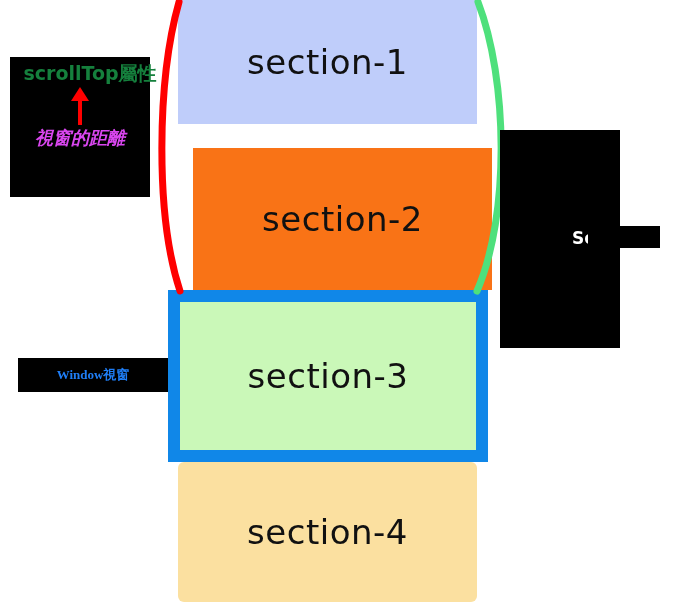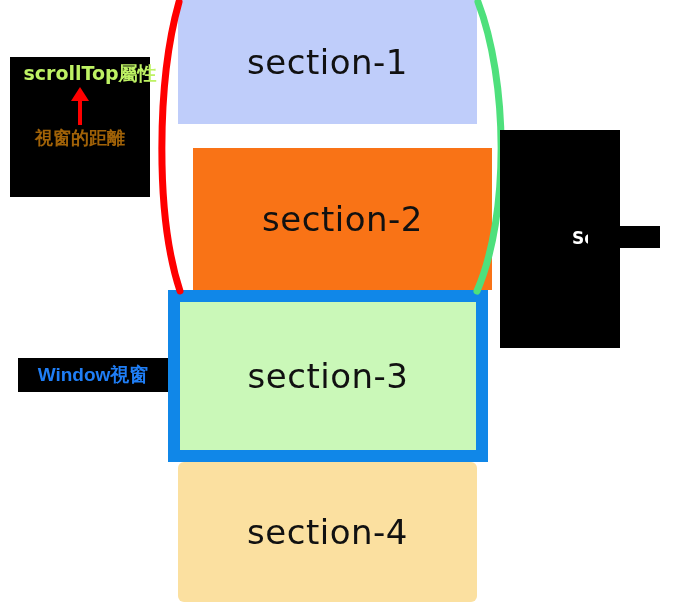--- a/index.html
+++ b/index.html
@@ -129,23 +129,23 @@
     width: 150px;
     height: 34px;
     background: #000000;
     display: flex;
     align-items: center;
     justify-content: center;
   }
   #window-label-text {
     color: #1f7ef6;
     font-weight: bold;
-    font-size: 19px;
+    font-size: 13px;
     white-space: nowrap;
-    font-family: Liberation Sans, sans-serif;
+    font-family: Liberation Serif, serif;
   }
 
   
   #right-box {
     position: absolute;
     left: 500px;
     top: 130px;
     width: 120px;
     height: 218px;
     background: #000000;
@@ -193,31 +193,31 @@
   <div class="section" id="section-4" style="background: rgb(251, 224, 160);">
     <span>section-4</span>
   </div>
 
   <svg id="arcs" viewBox="0 0 700 602">
     <path id="arc-left" d="M 179 2 C 157 80, 155 215, 180 291" fill="none" stroke="#ff0000" stroke-width="7" stroke-linecap="round"></path>
     <path id="arc-right" d="M 478 2 C 508 80, 510 215, 477 291" fill="none" stroke="#4ee07c" stroke-width="7" stroke-linecap="round"></path>
   </svg>
 
   <div id="scrolltop-callout" style="background: rgb(0, 0, 0);">
-    <div class="callout-line" style="color: #bef264; margin-left: 20px;">scrollTop屬性</div>
+    <div class="callout-line" style="color: #15803d; margin-left: 20px;">scrollTop屬性</div>
 
     <div id="callout-arrow">
       <svg width="26" height="42" viewBox="0 0 26 42" aria-hidden="true">
         <line x1="13" y1="40" x2="13" y2="10" stroke="#ff0000" stroke-width="4"></line>
         <polygon points="13,2 4,16 22,16" fill="#ff0000"></polygon>
       </svg>
     </div>
 
     <div id="callout-bottom">
-      <div class="callout-line" style="color: #a16207;">視窗的距離</div>
+      <div class="callout-line" style="color: #d946ef; font-style: italic;">視窗的距離</div>
     </div>
   </div>
 
   <div id="window-label" style="background: rgb(0, 0, 0);">
     <span id="window-label-text" style="color: rgb(31, 126, 246);">Window視窗</span>
   </div>
 
   <div id="right-box" style="background: rgb(0, 0, 0);"></div>
   <span id="right-box-text" style="color: rgb(255, 255, 255);">Sc</span>
   <div id="right-box-redaction" style="background: rgb(0, 0, 0);"></div>

